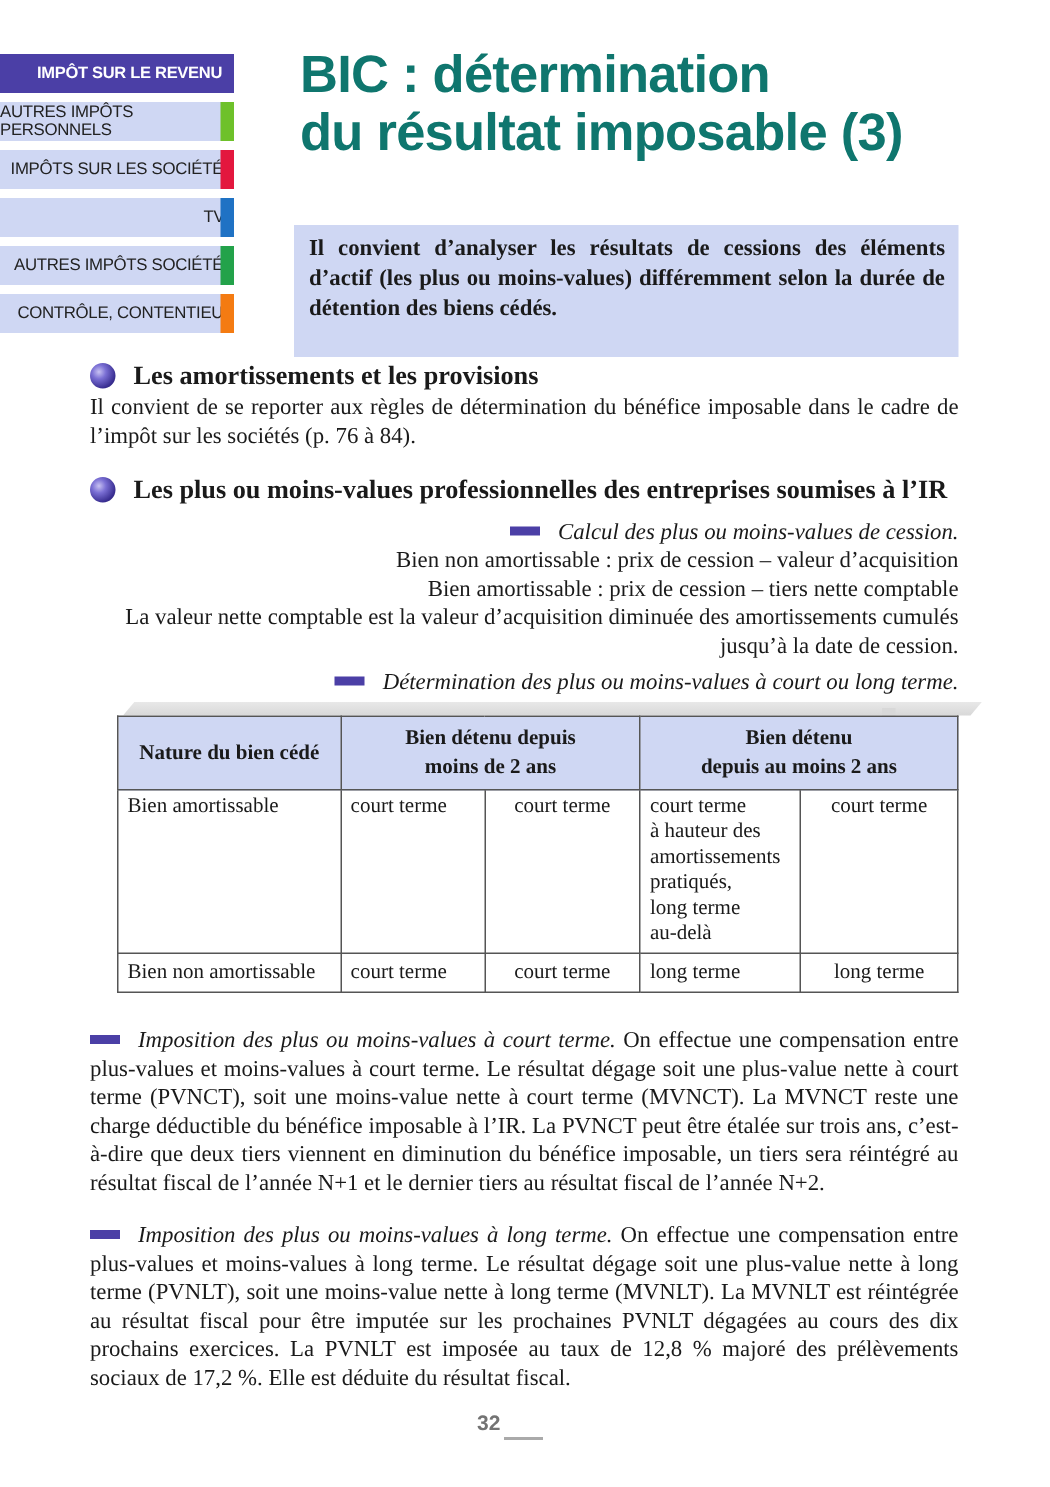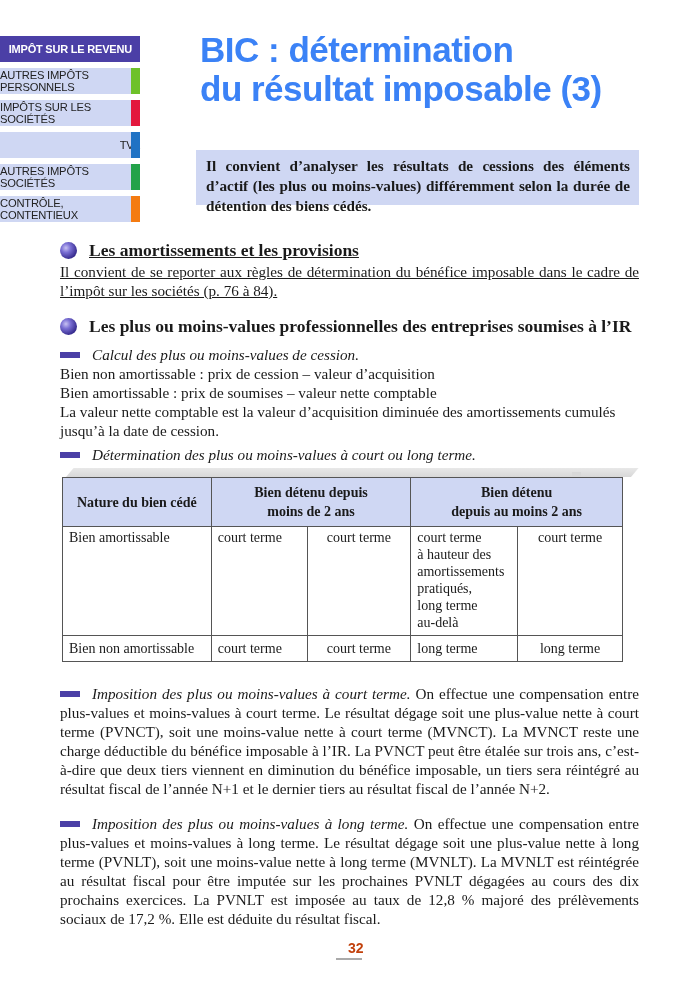--- a/index.html
+++ b/index.html
@@ -1,51 +1,51 @@
 <!DOCTYPE html>
 <html><head>
 <meta charset="utf-8">
 <style>
   html, body { margin:0; padding:0; background:#ffffff; }
   body { width:700px; height:991px; position:relative; overflow:hidden; font-family:"Liberation Serif", "DejaVu Serif", serif; color:#1a1a1a; }
 
   
-  .sidebar { position:absolute; left:0; top:36px; width:140px; }
+  .sidebar { position:absolute; left:0; top:36px; width:156px; }
   .side-item { position:relative; height:26px; margin-bottom:6px; background:#cfd7f3; display:flex; align-items:center; justify-content:flex-end; box-sizing:border-box; font-family:"Liberation Sans", "DejaVu Sans", sans-serif; font-size:11.2px; letter-spacing:-0.2px; color:#222; }
   .side-item .bar { position:absolute; right:0; top:0; width:9px; height:100%; }
   .side-item.active { background:#4b3fa6; color:#ffffff; font-weight:bold; padding-right:8px; font-size:11px; }
 
   
-  .title { position:absolute; left:200px; top:30px; font-family:"Liberation Sans", "DejaVu Sans", sans-serif; font-weight:bold; font-size:35px; line-height:39px; color:#3b82f6; letter-spacing:-0.5px; }
+  .title { position:absolute; left:200px; top:30px; font-family:"Liberation Sans", "DejaVu Sans", sans-serif; font-weight:bold; font-size:35px; line-height:39px; color:#0f766e; letter-spacing:-0.5px; }
   .title div { white-space:nowrap; }
 
   
-  .intro { position:absolute; left:196px; top:150px; width:443px; height:55px; background:#cfd7f3; box-sizing:border-box; padding:6px 9px 0 10px; font-weight:bold; font-size:15.2px; line-height:20px; text-align:justify; }
+  .intro { position:absolute; left:196px; top:150px; width:443px; height:88px; background:#cfd7f3; box-sizing:border-box; padding:6px 9px 0 10px; font-weight:bold; font-size:15.2px; line-height:20px; text-align:justify; }
 
   
   .content { position:absolute; left:60px; width:579px; font-size:15.2px; line-height:19px; }
   .h2 { display:flex; align-items:center; font-weight:bold; font-size:17.5px; height:24px; }
   .bullet { width:17px; height:17px; border-radius:50%; margin-right:12px; flex:none; background:radial-gradient(circle at 35% 35%, #c8c2f2 0%, #7a6fd4 30%, #3a2f92 70%, #221a66 100%); }
   .para { text-align:justify; }
-  .para.left { text-align:left; }
+  .para.left { text-align:right; }
   .marker { display:inline-block; width:20px; height:6px; background:#4b3fa6; margin-right:12px; vertical-align:middle; position:relative; top:-2px; }
   .ital { font-style:italic; }
 
   
-  .tbl-wrap { position:absolute; left:62px; top:477px; width:510px; }
+  .tbl-wrap { position:absolute; left:78px; top:477px; width:510px; }
   .tbl-shadow-top { position:absolute; left:4px; top:-9px; width:565px; height:9px; background:linear-gradient(#e8e8e8,#d8d8d8); transform:skewX(-40deg); transform-origin:bottom left; }
   .tbl-shadow-right { position:absolute; right:-9px; top:-5px; width:9px; height:100%; background:#d8d8d8; }
   table { border-collapse:collapse; width:561px; position:relative; background:#fff; font-size:14px; }
   th { background:#cfd7f3; font-weight:bold; border:1px solid #555; padding:2px 4px; line-height:19px; }
   td { border-left:1px solid #555; border-right:1px solid #555; border-bottom:1px solid #555; padding:2px 6px 4px 6px; vertical-align:top; line-height:17px; }
   td.c { text-align:center; }
   .row-hdr th { height:44px; }
   .row-sub th { height:18px; }
 
-  .page-num { position:absolute; left:348px; top:940px; font-family:"Liberation Sans", "DejaVu Sans", sans-serif; font-size:14px; font-weight:bold; color:#c2410c; }
+  .page-num { position:absolute; left:318px; top:940px; font-family:"Liberation Sans", "DejaVu Sans", sans-serif; font-size:14px; font-weight:bold; color:#737373; }
   .page-line { position:absolute; left:336px; top:958px; width:26px; height:2px; background:#aaa; }
 </style>
 </head>
 <body>
 
 <nav class="sidebar">
   <div class="side-item active">
     <span>IMPÔT SUR LE REVENU</span>
   </div>
   <div class="side-item">
@@ -70,37 +70,37 @@
   </div>
 </nav>
 
 <h1 class="title" style="margin:0;">
   <div>BIC : détermination</div>
   <div>du résultat imposable (3)</div>
 </h1>
 
 <div class="intro">Il convient d’analyser les résultats de cessions des éléments d’actif (les plus ou moins-values) différemment selon la durée de détention des biens cédés.</div>
 
-<div class="content" style="top:238px;text-decoration:underline;">
+<div class="content" style="top:238px;">
   <div class="h2">
     <span class="bullet"></span>
     <span>Les amortissements et les provisions</span>
   </div>
   <div class="para" style="margin-top:0;">Il convient de se reporter aux règles de détermination du bénéfice imposable dans le cadre de l’impôt sur les sociétés (p. 76 à 84).</div>
 </div>
 
 <div class="content" style="top:314px;">
   <div class="h2">
     <span class="bullet"></span>
     <span>Les plus ou moins-values professionnelles des entreprises soumises à l’IR</span>
   </div>
   <div style="margin-top:7px;">
     <div class="para left"><span class="marker"></span><span class="ital">Calcul des plus ou moins-values de cession.</span></div>
     <div class="para left">Bien non amortissable : prix de cession – valeur d’acquisition</div>
-    <div class="para left">Bien amortissable : prix de soumises – valeur nette comptable</div>
+    <div class="para left">Bien amortissable : prix de cession – tiers nette comptable</div>
     <div class="para left">La valeur nette comptable est la valeur d’acquisition diminuée des amortissements cumulés jusqu’à la date de cession.</div>
   </div>
   <div style="margin-top:5px;" class="para left"><span class="marker"></span><span class="ital">Détermination des plus ou moins-values à court ou long terme.</span></div>
 </div>
 
 <div class="tbl-wrap">
   <div class="tbl-shadow-top"></div>
   <div class="tbl-shadow-right"></div>
   <table>
     <colgroup>

